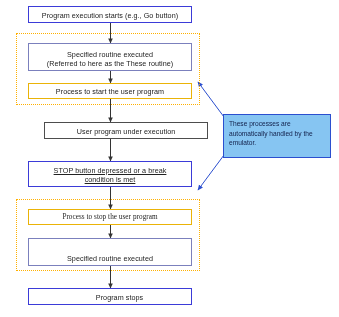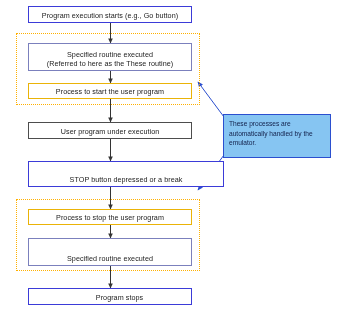--- a/index.html
+++ b/index.html
@@ -123,33 +123,34 @@
       <span class="ln">(Referred to here as the These routine)</span>
     </span>
   </div>
 
   <div class="node node--green" style="left:28px; top:83px; width:164px; height:16px;">
     <span class="lines">
       <span class="ln">Process to start the user program</span>
     </span>
   </div>
 
-  <div class="node node--gray" style="left:28px; top:122px; width:164px; height:17px;">
+  <div class="node node--gray" style="left:44px; top:122px; width:164px; height:17px;">
     <span class="lines">
       <span class="ln">User program under execution</span>
     </span>
   </div>
 
-  <div class="node node--blue" style="left:28px; top:161px; width:196px; height:26px;">
+  <div class="node node--blue" style="left:28px; top:161px; width:164px; height:26px;text-decoration:underline;">
     <span class="lines">
       <span class="ln">STOP button depressed or a break</span>
+      <span class="ln">condition is met</span>
     </span>
   </div>
 
-  <div class="node node--green" style="left:28px; top:209px; width:164px; height:16px;">
+  <div class="node node--green" style="left:28px; top:209px; width:164px; height:16px;font-family:Liberation Serif, serif;">
     <span class="lines">
       <span class="ln">Process to stop the user program</span>
     </span>
   </div>
 
   <div class="node node--slate" style="left:28px; top:238px; width:164px; height:28px;">
     <span class="lines">
       <span class="ln">Specified routine executed</span>
     </span>
   </div>

